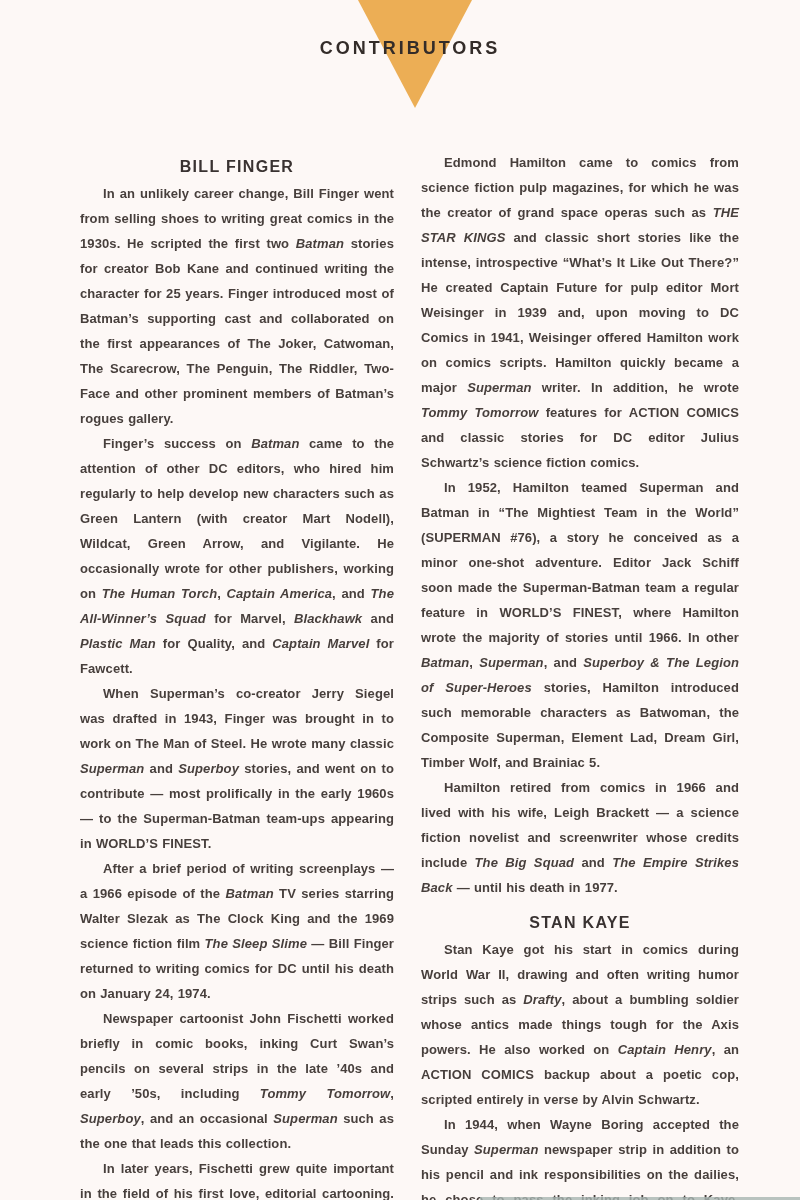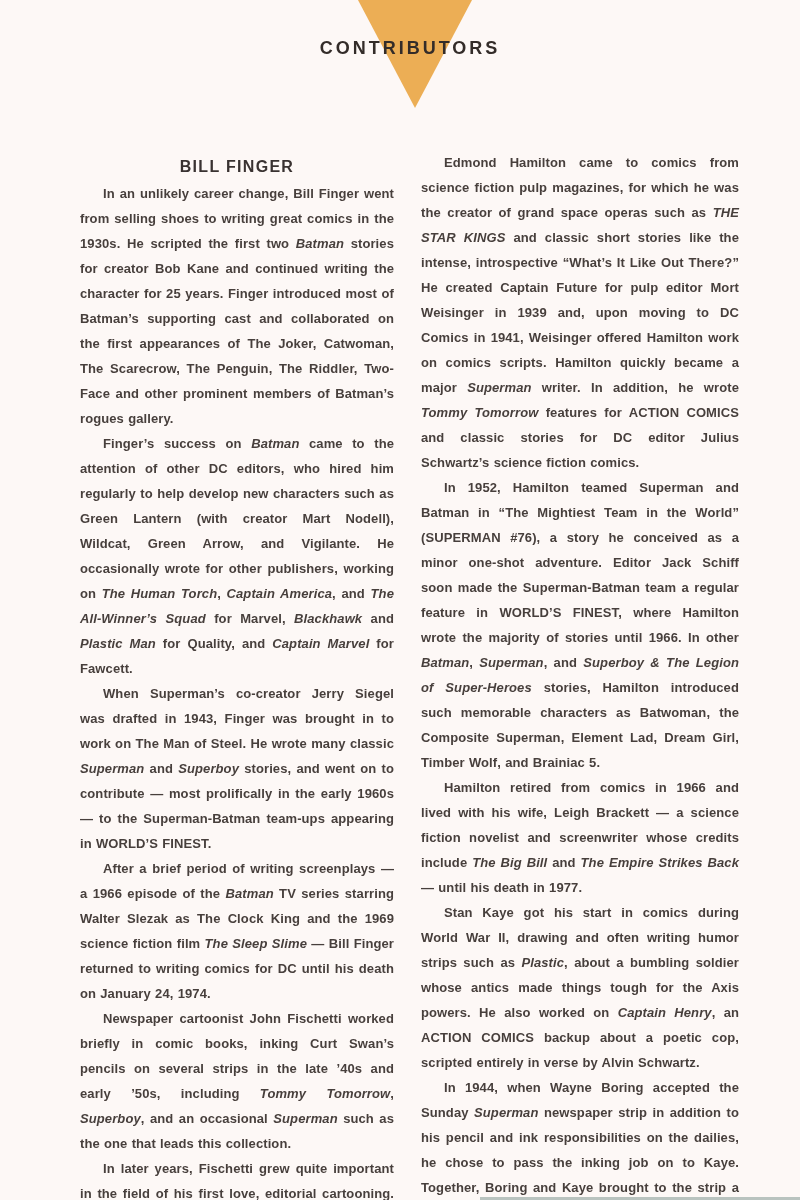--- a/index.html
+++ b/index.html
@@ -72,19 +72,20 @@
     <p class="bio-para">In an unlikely career change, Bill Finger went from selling shoes to writing great comics in the 1930s.  He scripted the first two <i>Batman</i> stories for creator Bob Kane and continued writing the character for 25 years.  Finger introduced most of Batman’s supporting cast and collaborated on the first appearances of The Joker, Catwoman, The Scarecrow, The Penguin, The Riddler, Two-Face and other prominent members of Batman’s rogues gallery.</p>
     <p class="bio-para">Finger’s success on <i>Batman</i> came to the attention of other DC editors, who hired him regularly to help develop new characters such as Green Lantern (with creator Mart Nodell), Wildcat, Green Arrow, and Vigilante.  He occasionally wrote for other publishers, working on <i>The Human Torch</i>, <i>Captain America</i>, and <i>The All-Winner’s Squad</i> for Marvel, <i>Blackhawk</i> and <i>Plastic Man</i> for Quality, and <i>Captain Marvel</i> for Fawcett.</p>
     <p class="bio-para">When Superman’s co-creator Jerry Siegel was drafted in 1943, Finger was brought in to work on The Man of Steel.  He wrote many classic <i>Superman</i> and <i>Superboy</i> stories, and went on to contribute — most prolifically in the early 1960s — to the Superman-Batman team-ups appearing in WORLD’S FINEST.</p>
     <p class="bio-para">After a brief period of writing screenplays — a 1966 episode of the <i>Batman</i> TV series starring Walter Slezak as The Clock King and the 1969 science fiction film <i>The Sleep Slime</i> — Bill Finger returned to writing comics for DC until his death on January 24, 1974.</p>
     <p class="bio-para">Newspaper cartoonist John Fischetti worked briefly in comic books, inking Curt Swan’s pencils on several strips in the late ’40s and early ’50s, including <i>Tommy Tomorrow</i>, <i>Superboy</i>, and an occasional <i>Superman</i> such as the one that leads this collection.</p>
     <p class="bio-para">In later years, Fischetti grew quite important in the field of his first love, editorial cartooning.  His work for the Chicago <i>Daily News</i> and later the Chicago <i>Sun-Times</i> received national attention when picked up by the Field Syndicate, and won both a Pulitzer and a Reuben.  Fischetti passed away in the early 1980s.  An important award for editorial cartooning now bears his name.</p>
   </div>
 <div class="column" id="col-right">
     <p class="bio-para">Edmond Hamilton came to comics from science fiction pulp magazines, for which he was the creator of grand space operas such as <i>THE STAR KINGS</i> and classic short stories like the intense, introspective “What’s It Like Out There?”  He created Captain Future for pulp editor Mort Weisinger in 1939 and, upon moving to DC Comics in 1941, Weisinger offered Hamilton work on comics scripts.  Hamilton quickly became a major <i>Superman</i> writer.  In addition, he wrote <i>Tommy Tomorrow</i> features for ACTION COMICS and classic stories for DC editor Julius Schwartz’s science fiction comics.</p>
     <p class="bio-para">In 1952, Hamilton teamed Superman and Batman in “The Mightiest Team in the World” (SUPERMAN #76), a story he conceived as a minor one-shot adventure.  Editor Jack Schiff soon made the Superman-Batman team a regular feature in WORLD’S FINEST, where Hamilton wrote the majority of stories until 1966.  In other <i>Batman</i>, <i>Superman</i>, and <i>Superboy &amp; The Legion of Super-Heroes</i> stories, Hamilton introduced such memorable characters as Batwoman, the Composite Superman, Element Lad, Dream Girl, Timber Wolf, and Brainiac 5.</p>
-    <p class="bio-para">Hamilton retired from comics in 1966 and lived with his wife, Leigh Brackett — a science fiction novelist and screenwriter whose credits include <i>The Big Bill</i> and <i>The Empire Strikes Back</i> — until his death in 1977.</p>
-    <p class="bio-para">Stan Kaye got his start in comics during World War II, drawing and often writing humor strips such as <i>Plastic</i>, about a bumbling soldier whose antics made things tough for the Axis powers.  He also worked on <i>Captain Henry</i>, an ACTION COMICS backup about a poetic cop, scripted entirely in verse by Alvin Schwartz.</p>
+    <p class="bio-para">Hamilton retired from comics in 1966 and lived with his wife, Leigh Brackett — a science fiction novelist and screenwriter whose credits include <i>The Big Squad</i> and <i>The Empire Strikes Back</i> — until his death in 1977.</p>
+    <h2 class="bio-heading">STAN KAYE</h2>
+    <p class="bio-para">Stan Kaye got his start in comics during World War II, drawing and often writing humor strips such as <i>Drafty</i>, about a bumbling soldier whose antics made things tough for the Axis powers.  He also worked on <i>Captain Henry</i>, an ACTION COMICS backup about a poetic cop, scripted entirely in verse by Alvin Schwartz.</p>
     <p class="bio-para">In 1944, when Wayne Boring accepted the Sunday <i>Superman</i> newspaper strip in addition to his pencil and ink responsibilities on the dailies, he chose to pass the inking job on to Kaye.  Together, Boring and Kaye brought to the strip a smooth, clean look that appealed to a wider audience than those who read the comic book.  In 1948 the Boring-Kaye team added their talents to the <i>Superman</i> comic books.</p>
     <p class="bio-para justify-last">Kaye inked Curt Swan on the WORLD’S FINEST team-ups to keep Superman consistent with the way he looked in his own titles.</p>
   </div>
 
 <div class="footer-line"></div>
 
 </body></html>

